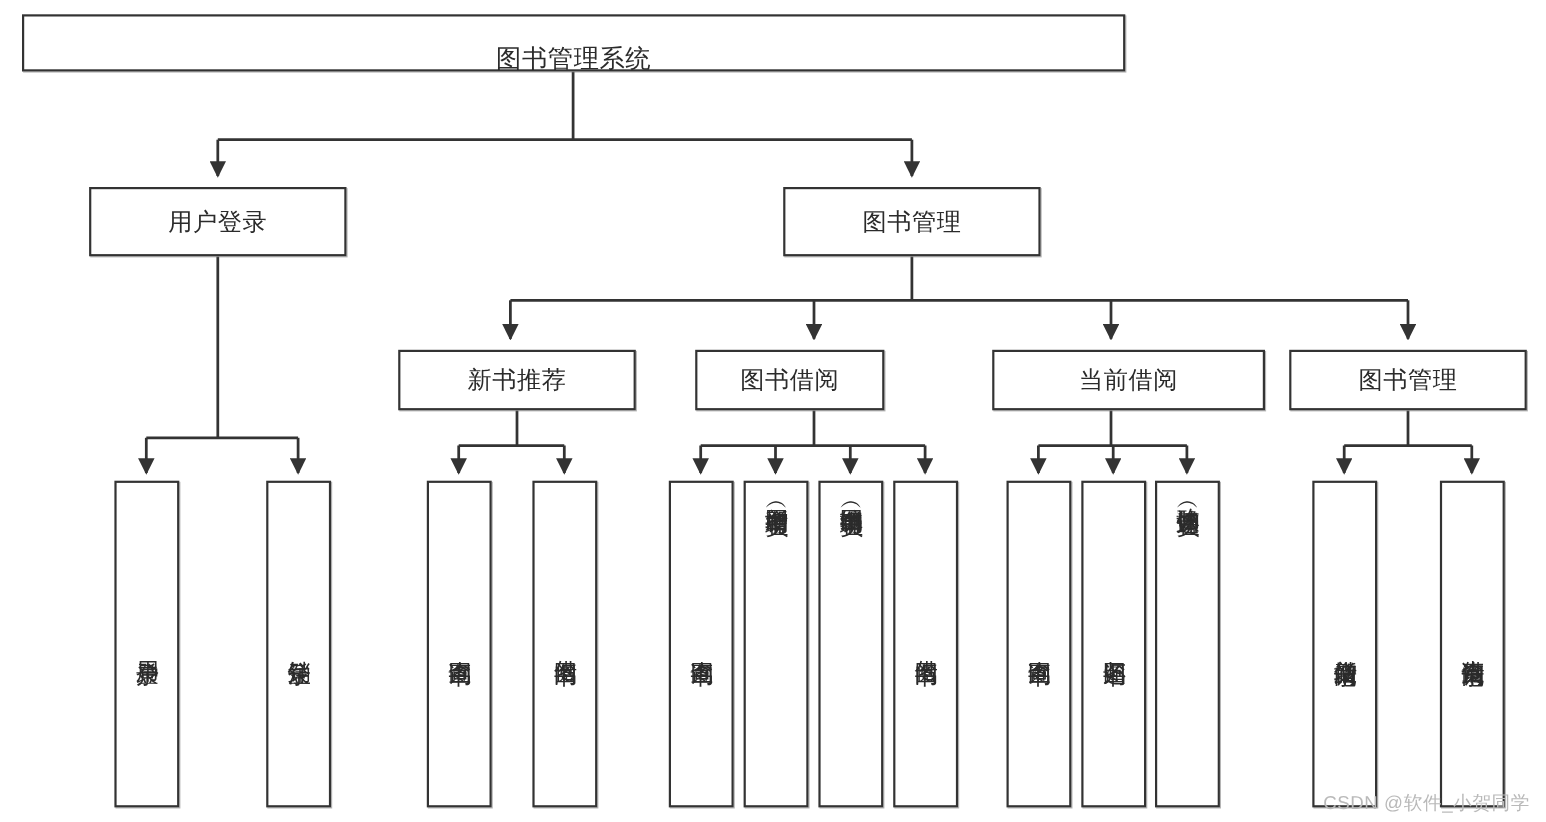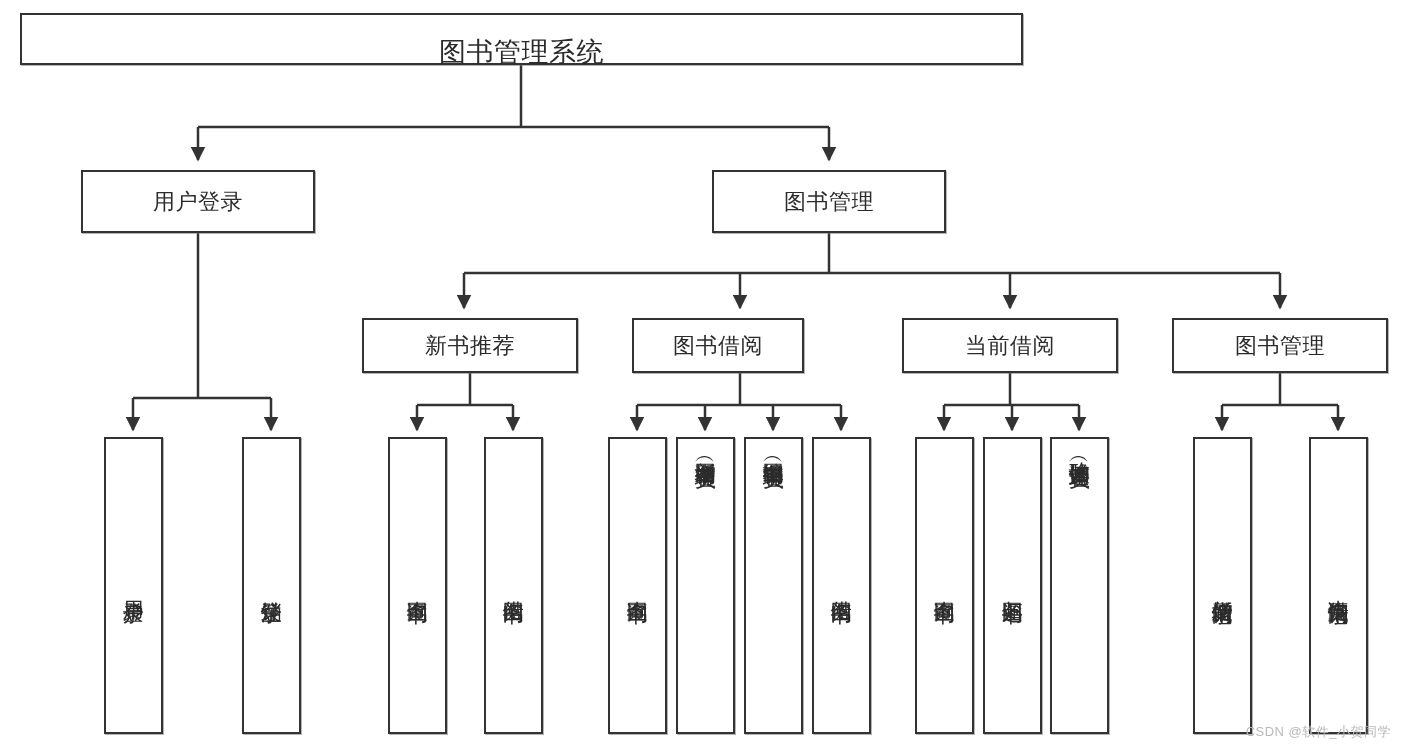--- a/index.html
+++ b/index.html
@@ -36,21 +36,21 @@
     color: #2b2b2b;
     box-shadow: 1px 1px 0 rgba(120,120,120,0.55);
   }
   .node-h .label {
     font-size: 22px;
     line-height: 1.15;
     letter-spacing: 0.5px;
     white-space: nowrap;
   }
   .node-root .label {
-    font-size: 27px;
+    font-size: 23px;
     margin-top: 28px;
   }
   .node-v {
     padding: 6px 0;
     align-items: flex-start;
   }
   .node-v .label {
     writing-mode: vertical-rl;
     text-orientation: upright;
     font-size: 21px;
@@ -63,21 +63,21 @@
   .node-v.align-top .label {
     margin-top: 0;
   }
   .node-v.align-mid {
     align-items: center;
   }
   .watermark {
     position: absolute;
     right: 14px;
     bottom: 6px;
-    font-size: 13px;
+    font-size: 17px;
     color: #b9b9b9;
     white-space: nowrap;
     letter-spacing: 0.5px;
   }
 </style>
 </head>
 <body>
 
 <div id="canvas">
 
@@ -144,21 +144,21 @@
   </div>
 
   <div class="node node-h" style="left:712px; top:170px; width:234px; height:63px;">
     <span class="label">图书管理</span>
   </div>
 
   <div class="node node-h" style="left:632px; top:318px; width:172px; height:55px;">
     <span class="label">图书借阅</span>
   </div>
 
-  <div class="node node-h" style="left:902px; top:318px; width:216px; height:55px;">
+  <div class="node node-h" style="left:902px; top:318px; width:248px; height:55px;">
     <span class="label">当前借阅</span>
   </div>
 
   <div class="node node-h" style="left:1172px; top:318px; width:216px; height:55px;">
     <span class="label">图书管理</span>
   </div>
 
   <div class="node node-v align-mid" style="left:104px; top:437px; width:59px; height:297px;">
     <span class="label">用户登录</span>
   </div>

